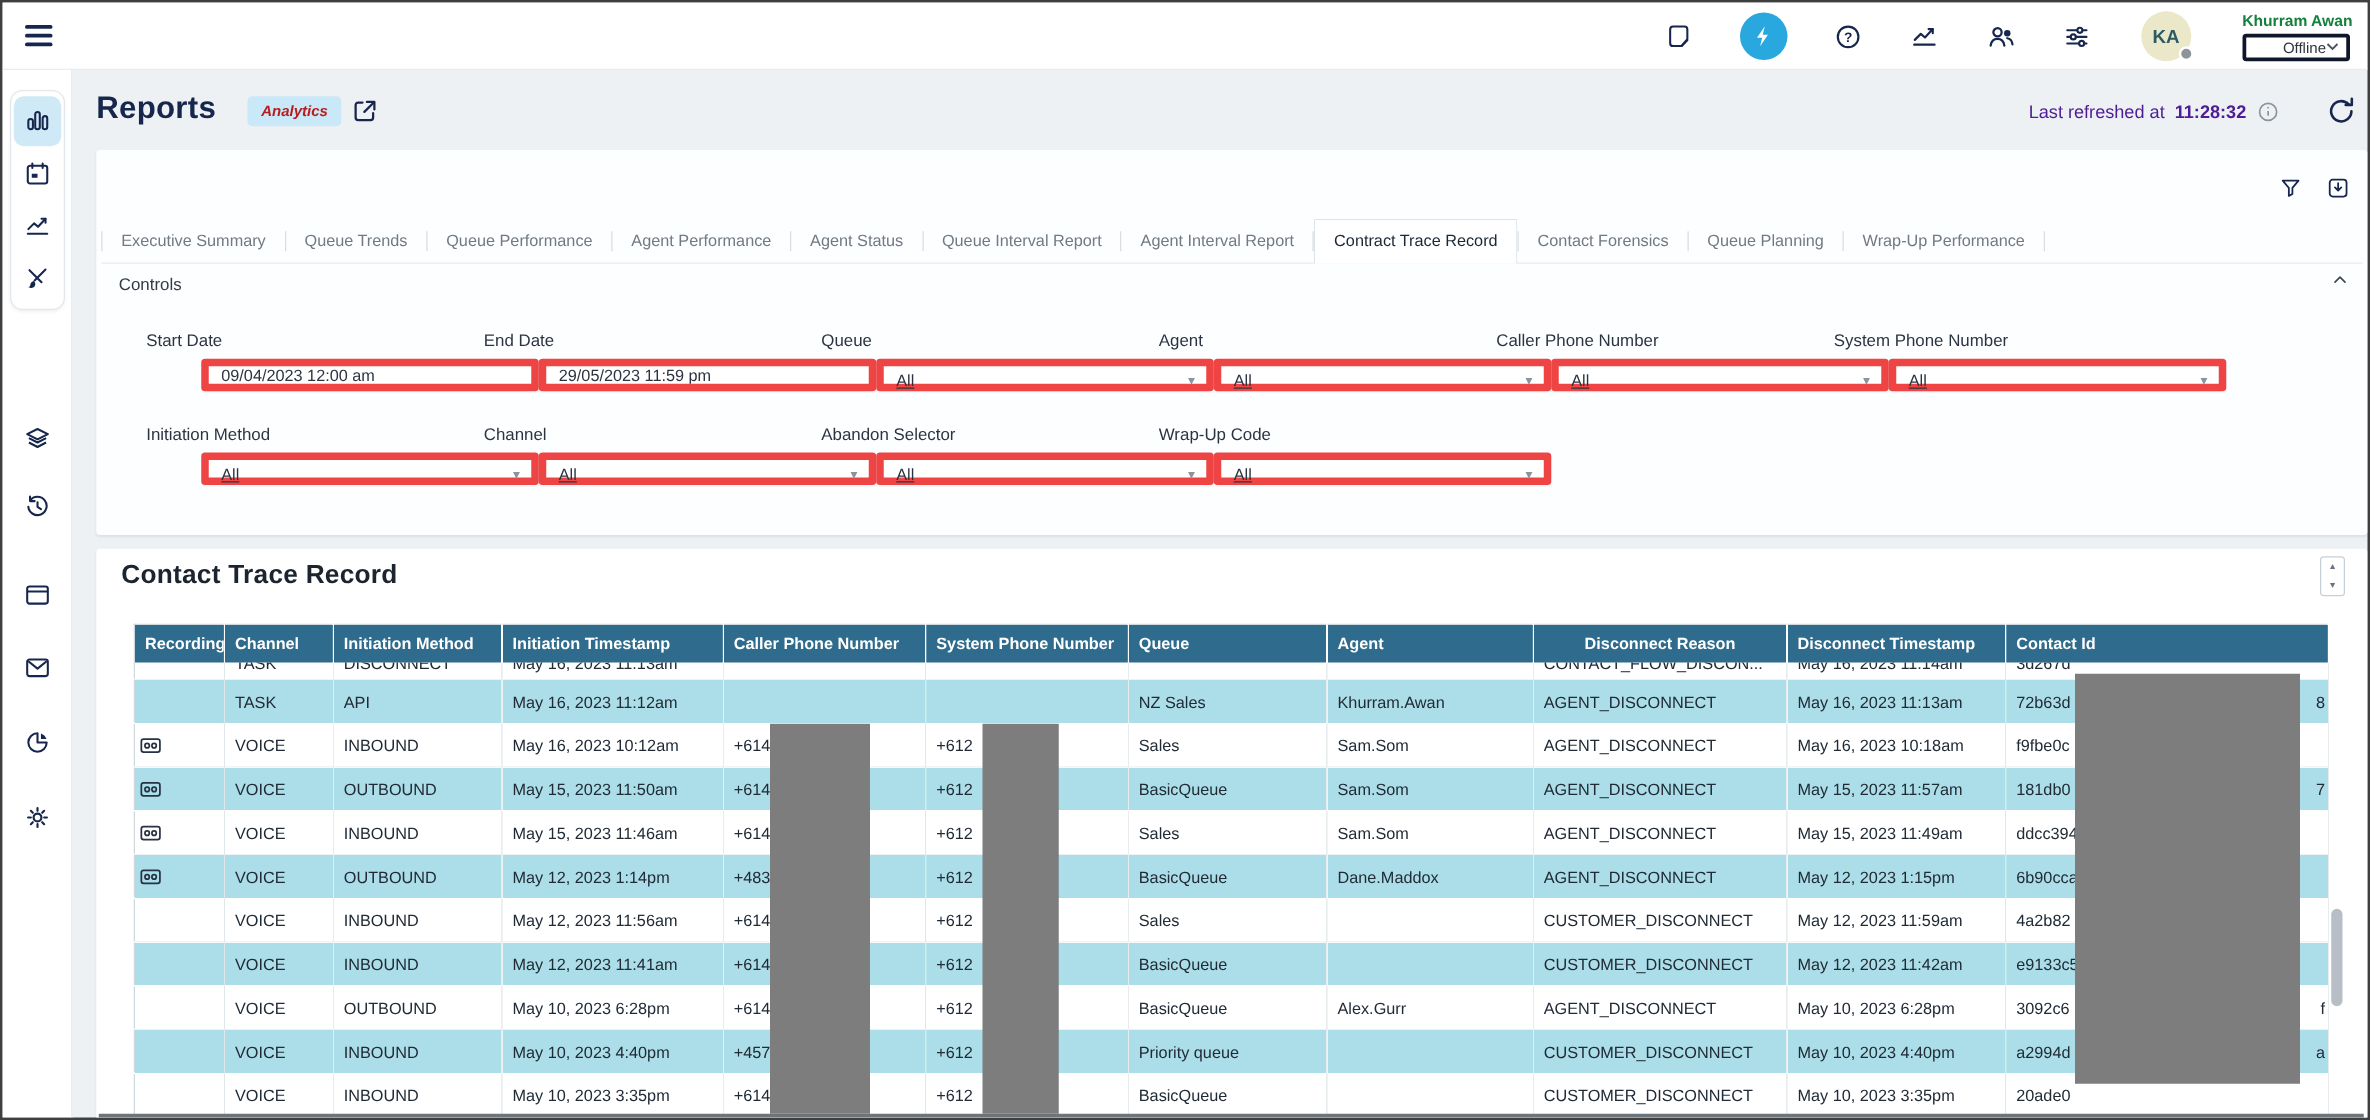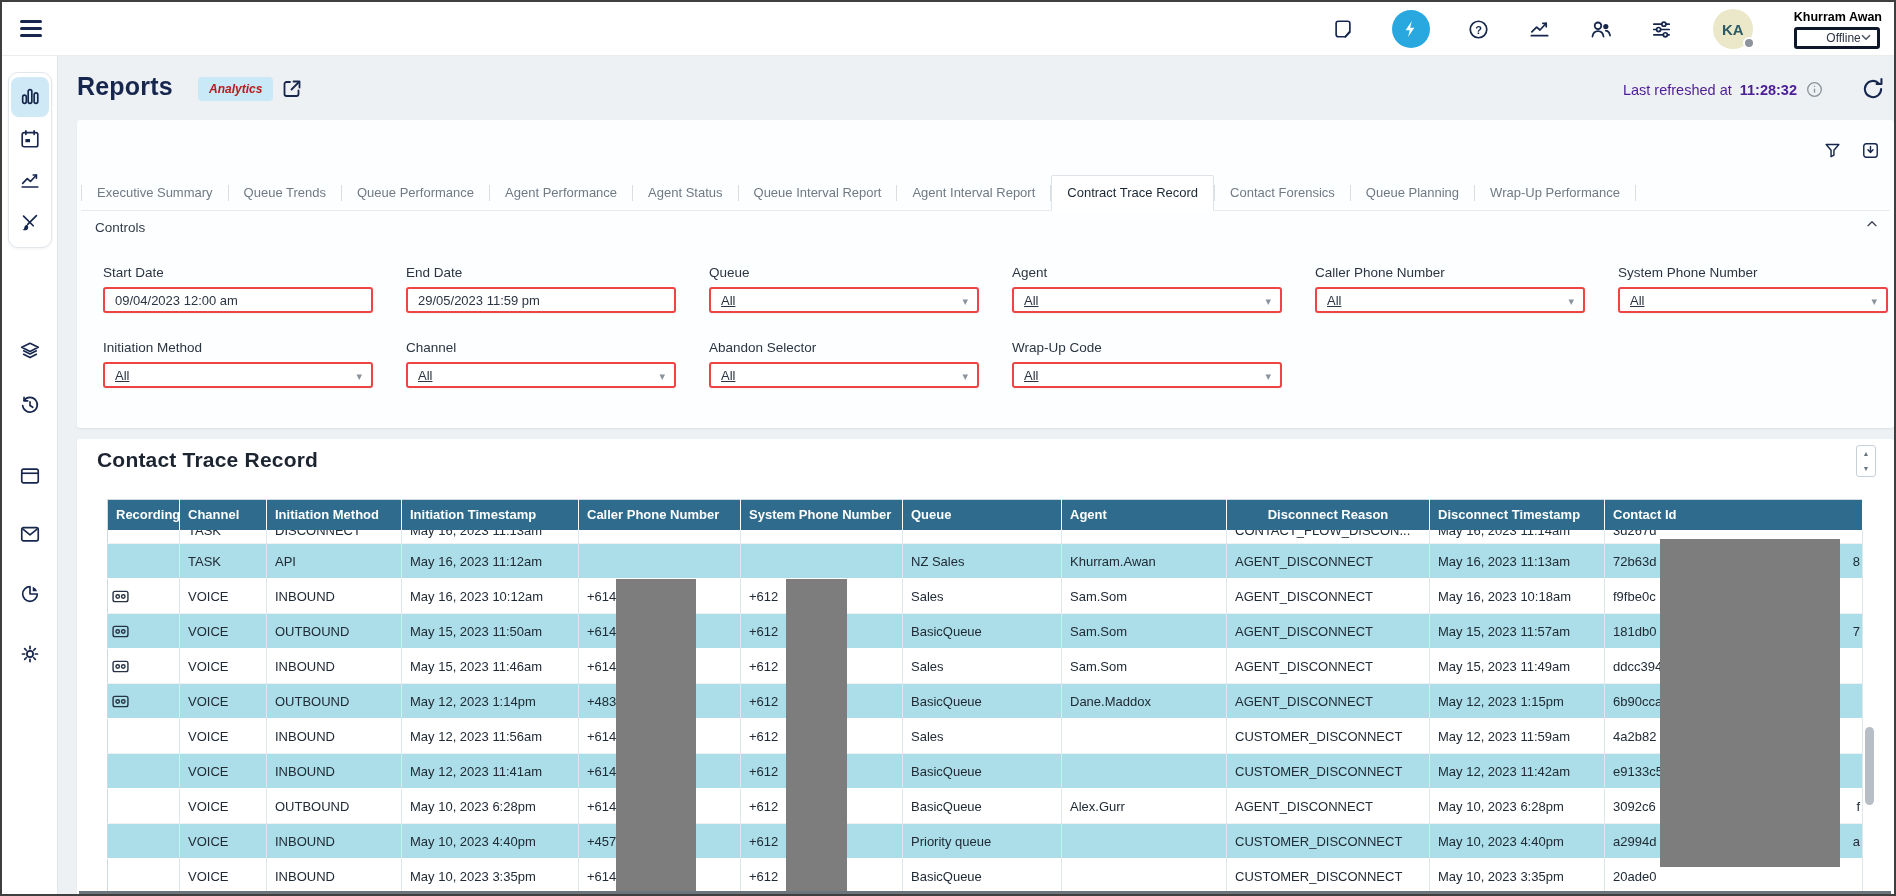--- a/index.html
+++ b/index.html
@@ -14,21 +14,21 @@
   .hamburger span { display:block; height:3px; background:#16264d; border-radius:2px; margin:4px 2px; }
   .tb-right { position:absolute; right:8px; top:0; height:54px; display:flex; align-items:center; gap:37px; }
   .tb-icon { width:24px; height:24px; display:flex; align-items:center; justify-content:center; cursor:pointer; }
   .bolt-circle { width:38px; height:38px; border-radius:50%; background:#29a8e0; display:flex; align-items:center; justify-content:center; cursor:pointer; }
   .avatar-wrap { position:relative; margin-left:2px; }
   .avatar { width:40px; height:40px; border-radius:50%; background:#ebe8c9; color:#2c5b66;
             display:flex; align-items:center; justify-content:center; font-weight:bold; font-size:15px; }
   .status-dot { position:absolute; right:-2px; bottom:0; width:12px; height:12px; border-radius:50%;
                 background:#8d949b; border:2px solid #fff; }
   .user-col { display:flex; flex-direction:column; gap:3px; margin-left:4px; margin-right:4px; }
-  .user-name { font-size:12.5px; font-weight:bold; color:#000000; }
+  .user-name { font-size:12.5px; font-weight:bold; color:#15803d; }
   .status-select { width:86px; height:22px; border:3px solid #0f172a; border-radius:3px; background:#fff;
                    font-size:12px; color:#2b3440; display:flex; align-items:center; justify-content:flex-end;
                    padding:0 6px; cursor:pointer; }
 
   
   .sidebar { position:absolute; left:0; top:54px; bottom:0; width:56px; background:#fff;
              border-right:1px solid #e4e7ea; z-index:20; }
   .side-group { position:absolute; left:6px; top:16px; width:44px; border:1px solid #e2e7eb;
                 border-radius:10px; background:#fff; box-shadow:0 1px 3px rgba(0,0,0,.06); padding:2px; }
   .side-item { width:38px; height:40px; display:flex; align-items:center; justify-content:center;
@@ -59,28 +59,28 @@
   .tabs { position:absolute; left:4px; right:4px; top:56px; height:35px; display:flex; align-items:flex-end;
           border-bottom:1px solid #e6ebef; }
   .tab { font-size:13px; color:#707a84; padding:9px 15px 10px; white-space:nowrap; cursor:pointer; }
   .tab.active { background:#fff; color:#1b2733; font-weight:normal; border:1px solid #dde3e8; border-bottom:1px solid #fff;
                 margin-bottom:-1px; border-radius:2px 2px 0 0; }
   .tab-div { width:1px; height:16px; background:#d9dee3; margin-bottom:9px; }
 
   
   .controls-title { position:absolute; left:18px; top:100px; font-size:13.5px; color:#323c48; }
   .controls-collapse { position:absolute; right:14px; top:96px; cursor:pointer; }
-  .filters-row { position:absolute; left:26px; display:flex; gap:33px; }
+  .filters-row { position:absolute; left:40px; display:flex; }
   #filters-row-1 { top:145px; }
   #filters-row-2 { top:220px; }
   .field { width:270px; }
   .f-label { font-size:13.5px; color:#2b3542; margin-bottom:7px; }
-  .f-input, .f-select { position:relative; width:100%; height:26px; border:2px solid #ef4444; border-radius:3px;
+  .f-input, .f-select { position:relative; width:100%; height:26px; border:6px solid #ef4444; border-radius:3px;
             background:#fff; font-size:13px; color:#2b3440; padding:0 10px; line-height:24px;
-            font-family:"Liberation Sans",sans-serif; box-shadow:0 1px 1px rgba(0,0,0,.04); }
+            font-family:"Liberation Sans",sans-serif; box-shadow:0 1px 1px rgba(0,0,0,.04);margin-left:44px; }
   .f-select { cursor:pointer;text-decoration:underline; }
   .f-caret { position:absolute; right:9px; top:0; line-height:24px; color:#8b949c; font-size:11px; }
 
   
   .report-title { position:absolute; left:20px; top:9px; font-size:21px; font-weight:800; color:#1c2430; letter-spacing:.2px; }
   .spinner { position:absolute; right:18px; top:6px; width:20px; height:32px; border:1px solid #c6d0d8; border-radius:3px;
              background:#fff; display:flex; flex-direction:column; }
   .spin-btn { flex:1; display:flex; align-items:center; justify-content:center; font-size:7px; color:#6a7480; cursor:pointer; }
 
   

